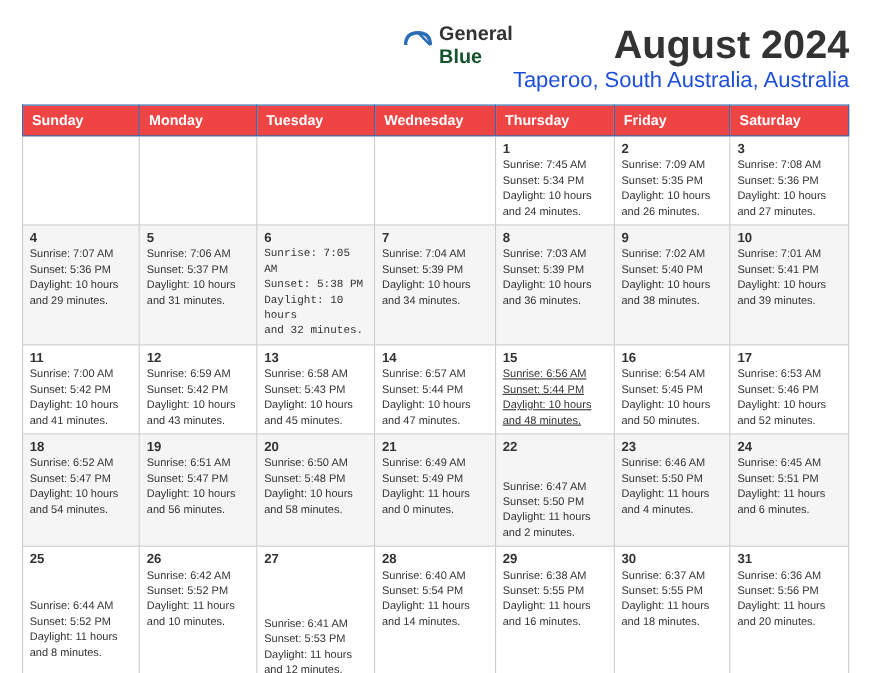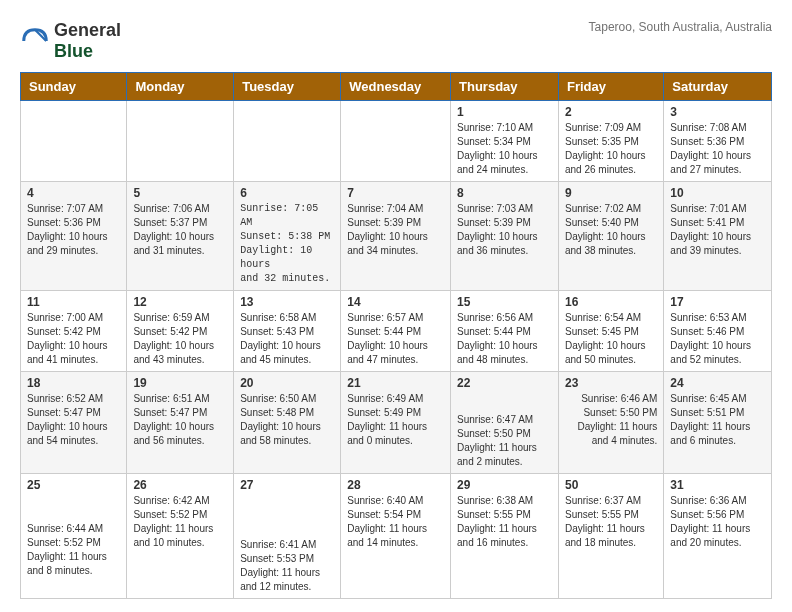--- a/index.html
+++ b/index.html
@@ -1,31 +1,31 @@
 <!DOCTYPE html>
 <html><head>
   <meta charset="utf-8">
   <style>
     * { box-sizing: border-box; margin: 0; padding: 0; }
     body { font-family: Arial, sans-serif; background: #fff; width: 792px; min-height: 612px; padding: 20px; }
 
-    .header-section { display: flex; align-items: flex-start; justify-content: space-between; margin-bottom: 10px; }
+    .header-section { display: flex; align-items: flex-start; justify-content: flex-end; margin-bottom: 10px; }
     .logo { display: flex; align-items: center; }
     .logo-text { display: flex; flex-direction: column; }
     .logo-general { font-size: 18px; font-weight: bold; color: #333; }
     .logo-blue { font-size: 18px; font-weight: bold; color: #14532d; }
     .logo-icon { width: 30px; height: 30px; margin-right: 4px; }
 
     .title-section { text-align: right; }
     .month-year { font-size: 36px; font-weight: bold; color: #333; }
-    .location { font-size: 12px; color: #737373; }
+    .location { font-size: 20px; color: #1d4ed8; }
 
     .calendar { width: 100%; border-collapse: collapse; }
     .calendar th {
-      background-color: #a16207;
+      background-color: #ef4444;
       color: white;
       text-align: left;
       padding: 6px 8px;
       font-size: 13px;
       border: 1px solid #2a6db5;
     }
     .calendar td {
       border: 1px solid #ccc;
       vertical-align: top;
       padding: 4px 6px;
@@ -50,20 +50,21 @@
       <path d="M5 20 Q5 5 20 5 Q35 5 35 20" fill="none" stroke="#2a6db5" stroke-width="4"></path>
       <path d="M20 5 L30 15 L25 10 L35 20" fill="none" stroke="#2a6db5" stroke-width="3"></path>
       <polygon points="28,8 38,18 32,12" fill="#2a6db5"></polygon>
     </svg>
     <div class="logo-text">
       <span class="logo-general">General</span>
       <span class="logo-blue">Blue</span>
     </div>
   </div>
   <div class="title-section">
+    <div class="month-year">August 2024</div>
     <div class="location">Taperoo, South Australia, Australia</div>
   </div>
 </div>
 
 <table class="calendar">
   <thead>
     <tr>
     <th>Sunday</th>
         <th>Monday</th>
         <th>Tuesday</th>
@@ -74,21 +75,21 @@
       </tr>
   </thead>
   <tbody id="calendar-body">
   <tr>
         <td class="empty"></td>
         <td class="empty"></td>
         <td class="empty"></td>
         <td class="empty"></td>
         <td>
           <div class="day-number">1</div>
-          <div class="day-info" style="white-space: pre-line;">Sunrise: 7:10 AM
+          <div class="day-info" style="white-space: pre-line;">Sunrise: 7:45 AM
 Sunset: 5:34 PM
 Daylight: 10 hours
 and 24 minutes.</div>
         </td>
         <td>
           <div class="day-number">2</div>
           <div class="day-info" style="white-space: pre-line;">Sunrise: 7:09 AM
 Sunset: 5:35 PM
 Daylight: 10 hours
 and 26 minutes.</div>
@@ -176,21 +177,21 @@
         </td>
         <td>
           <div class="day-number">14</div>
           <div class="day-info" style="white-space: pre-line;">Sunrise: 6:57 AM
 Sunset: 5:44 PM
 Daylight: 10 hours
 and 47 minutes.</div>
         </td>
         <td>
           <div class="day-number">15</div>
-          <div class="day-info" style="white-space: pre-line;">Sunrise: 6:56 AM
+          <div class="day-info" style="white-space: pre-line; text-decoration: underline;">Sunrise: 6:56 AM
 Sunset: 5:44 PM
 Daylight: 10 hours
 and 48 minutes.</div>
         </td>
         <td>
           <div class="day-number">16</div>
           <div class="day-info" style="white-space: pre-line;">Sunrise: 6:54 AM
 Sunset: 5:45 PM
 Daylight: 10 hours
 and 50 minutes.</div>
@@ -234,21 +235,21 @@
         </td>
         <td>
           <div class="day-number">22</div>
           <div class="day-info" style="white-space: pre-line; margin-top: 23px;">Sunrise: 6:47 AM
 Sunset: 5:50 PM
 Daylight: 11 hours
 and 2 minutes.</div>
         </td>
         <td>
           <div class="day-number">23</div>
-          <div class="day-info" style="white-space: pre-line; text-align: right;">Sunrise: 6:46 AM
+          <div class="day-info" style="white-space: pre-line;">Sunrise: 6:46 AM
 Sunset: 5:50 PM
 Daylight: 11 hours
 and 4 minutes.</div>
         </td>
         <td>
           <div class="day-number">24</div>
           <div class="day-info" style="white-space: pre-line;">Sunrise: 6:45 AM
 Sunset: 5:51 PM
 Daylight: 11 hours
 and 6 minutes.</div>
@@ -284,21 +285,21 @@
 and 14 minutes.</div>
         </td>
         <td>
           <div class="day-number">29</div>
           <div class="day-info" style="white-space: pre-line;">Sunrise: 6:38 AM
 Sunset: 5:55 PM
 Daylight: 11 hours
 and 16 minutes.</div>
         </td>
         <td>
-          <div class="day-number">50</div>
+          <div class="day-number">30</div>
           <div class="day-info" style="white-space: pre-line;">Sunrise: 6:37 AM
 Sunset: 5:55 PM
 Daylight: 11 hours
 and 18 minutes.</div>
         </td>
         <td>
           <div class="day-number">31</div>
           <div class="day-info" style="white-space: pre-line;">Sunrise: 6:36 AM
 Sunset: 5:56 PM
 Daylight: 11 hours

